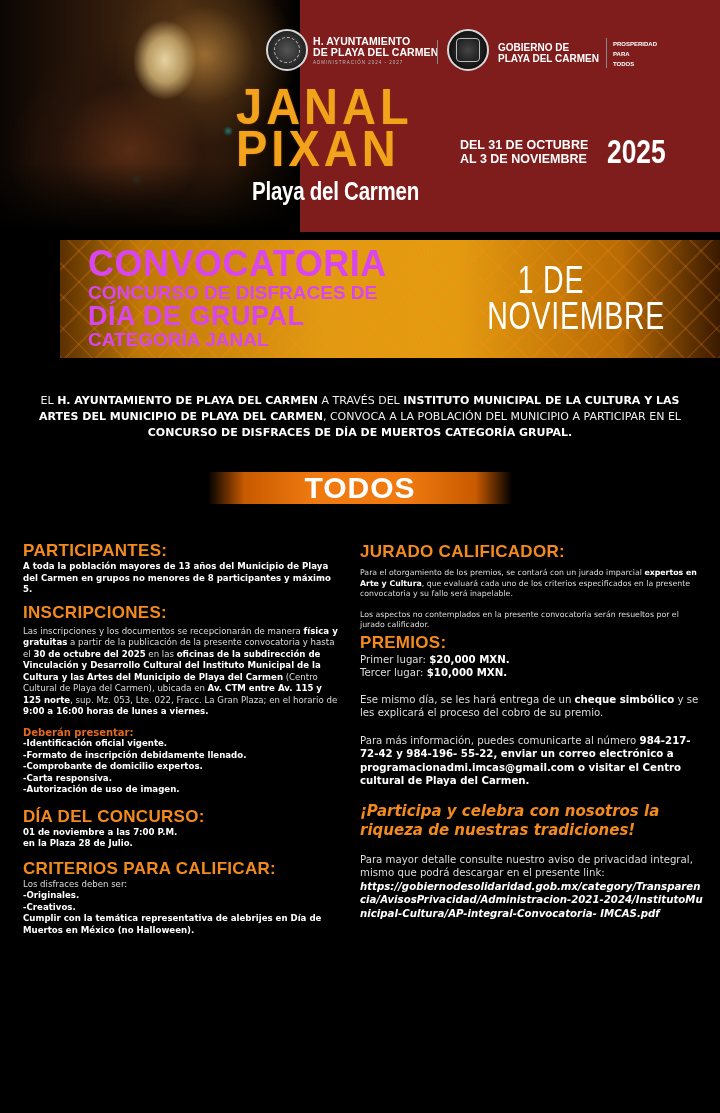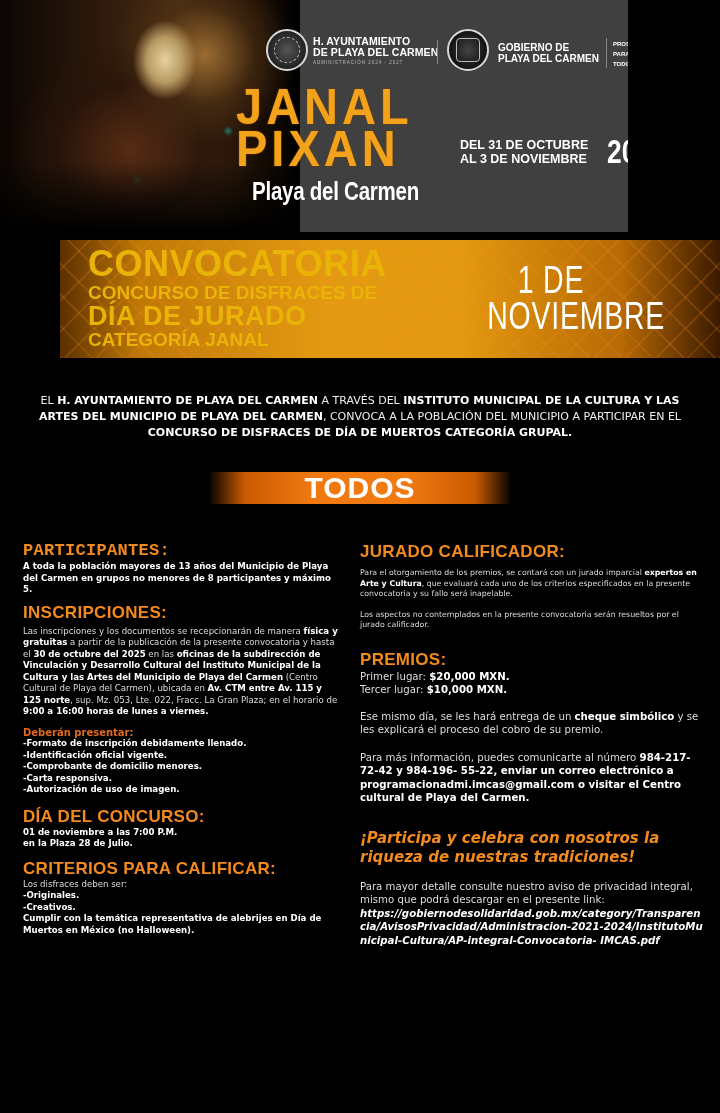--- a/index.html
+++ b/index.html
@@ -1,20 +1,20 @@
 <!DOCTYPE html>
 <html><head>
 <meta charset="utf-8">
 <style>
   * { box-sizing: border-box; margin: 0; padding: 0; }
   html, body { width: 720px; height: 1113px; background: #000; overflow: hidden; }
   body { font-family: "DejaVu Sans", sans-serif; color: #fff; position: relative; }
 
   
-  .hero { position: absolute; left: 0; top: 0; width: 628px; height: 232px; background: #404040; overflow: hidden; }
+  .hero { position: absolute; left: 0; top: 0; width: 720px; height: 232px; background: #7f1d1d; overflow: hidden; }
   .hero-img { position: absolute; left: 0; top: 0; width: 300px; height: 232px;
     background:
       radial-gradient(ellipse 40px 50px at 165px 60px, #e6d2a0 0%, #b89a62 45%, rgba(0,0,0,0) 80%),
       radial-gradient(ellipse 90px 90px at 205px 55px, rgba(170,120,55,0.85) 0%, rgba(80,50,20,0.6) 55%, rgba(0,0,0,0) 100%),
       radial-gradient(ellipse 120px 110px at 130px 150px, rgba(90,45,20,0.9) 0%, rgba(40,20,10,0.8) 60%, rgba(0,0,0,0) 100%),
       radial-gradient(circle 6px at 137px 180px, #2fb3a0 0%, #12504a 70%, rgba(0,0,0,0) 100%),
       radial-gradient(circle 5px at 228px 131px, #2fb3a0 0%, #12504a 70%, rgba(0,0,0,0) 100%),
       linear-gradient(90deg, #0b0603 0%, #2a170a 30%, #4a2c12 60%, #1a0e05 85%, #000 100%);
   }
   .hero-img::after { content:""; position:absolute; inset:0; background: linear-gradient(180deg, rgba(0,0,0,0) 70%, #000 100%); }
@@ -41,21 +41,21 @@
   .year { position: absolute; left: 607px; top: 133px; font-family: "Liberation Sans", sans-serif; font-weight: bold; font-size: 33px;
     transform: scaleX(0.8); transform-origin: left; }
 
   
   .banner { position: absolute; left: 60px; top: 240px; width: 660px; height: 118px;
     background:
       repeating-linear-gradient(45deg, rgba(255,140,30,0.18) 0 2px, rgba(0,0,0,0) 2px 22px),
       repeating-linear-gradient(-45deg, rgba(255,140,30,0.18) 0 2px, rgba(0,0,0,0) 2px 22px),
       linear-gradient(90deg, #5a3000 0%, #c07806 12%, #e29a12 40%, #e49a10 60%, #b86a04 85%, #3a1a00 100%);
   }
-  .banner-text { position: absolute; left: 88px; top: 246px; font-family: "Liberation Sans", sans-serif; font-weight: bold; color: #eab308; }
+  .banner-text { position: absolute; left: 88px; top: 246px; font-family: "Liberation Sans", sans-serif; font-weight: bold; color: #d946ef; }
   .bt1 { font-size: 36px; line-height: 36px; letter-spacing: 0.5px; }
   .bt2 { font-size: 19px; line-height: 21px; }
   .bt3 { font-size: 27px; line-height: 26px; letter-spacing: 0.5px; }
   .bt4 { font-size: 19px; line-height: 21px; }
   .banner-date { position: absolute; left: 466px; top: 262px; width: 170px; text-align: center; font-family: "Liberation Sans", sans-serif;
     color: #fff; font-size: 38px; line-height: 36px; transform: scaleX(0.75); transform-origin: center; letter-spacing: 1px; }
 
   
   .intro { position: absolute; left: 30px; top: 393px; width: 660px; text-align: center; font-size: 11px; line-height: 16px; color: #eee; }
   .intro b { color: #fff; }
@@ -117,49 +117,49 @@
     <div>DEL 31 DE OCTUBRE</div>
     <div>AL 3 DE NOVIEMBRE</div>
   </div>
   <div class="year">2025</div>
 </div>
 
 <div class="banner"></div>
 <div class="banner-text">
   <div class="bt1">CONVOCATORIA</div>
   <div class="bt2">CONCURSO DE DISFRACES DE</div>
-  <div class="bt3">DÍA DE JURADO</div>
+  <div class="bt3">DÍA DE GRUPAL</div>
   <div class="bt4">CATEGORÍA JANAL</div>
 </div>
 <div class="banner-date">
   <div>1 DE</div>
   <div>NOVIEMBRE</div>
 </div>
 
 <div class="intro">
   <span>EL </span><b>H. AYUNTAMIENTO DE PLAYA DEL CARMEN</b><span> A TRAVÉS DEL </span><b>INSTITUTO MUNICIPAL DE LA CULTURA Y LAS ARTES DEL MUNICIPIO DE PLAYA DEL CARMEN</b><span>, CONVOCA A LA POBLACIÓN DEL MUNICIPIO A PARTICIPAR EN EL </span><b>CONCURSO DE DISFRACES DE DÍA DE MUERTOS CATEGORÍA GRUPAL.</b>
 </div>
 
 <div class="bases-bar"></div>
 <div class="bases">TODOS</div>
 
 <div class="col" style="left:23px; top:541px; width:318px;">
-  <div class="h" style="font-size:17px; line-height:20px;font-family:Liberation Mono, monospace;">PARTICIPANTES:</div>
+  <div class="h" style="font-size:17px; line-height:20px;">PARTICIPANTES:</div>
   <div class="p" style="font-weight:bold; color:#fff;">A toda la población mayores de 13 años del Municipio de Playa del Carmen en grupos no menores de 8 participantes y máximo 5.</div>
 
   <div class="h" style="font-size:17px; line-height:20px; margin-top:7px;">INSCRIPCIONES:</div>
   <div class="p" style="margin-top:3px;">
     <span>Las inscripciones y los documentos se recepcionarán de manera </span><b>física y gratuitas</b><span> a partir de la publicación de la presente convocatoria y hasta el </span><b>30 de octubre del 2025</b><span> en las </span><b>oficinas de la subdirección de Vinculación y Desarrollo Cultural del Instituto Municipal de la Cultura y las Artes del Municipio de Playa del Carmen</b><span> (Centro Cultural de Playa del Carmen), ubicada en </span><b>Av. CTM entre Av. 115 y 125 norte</b><span>, sup. Mz. 053, Lte. 022, Fracc. La Gran Plaza; en el horario de </span><b>9:00 a 16:00 horas de lunes a viernes.</b>
   </div>
 
   <div class="lbl" style="margin-top:9px;">Deberán presentar:</div>
   <div class="p" style="font-weight:bold; color:#fff;">
+    <div>-Identificación oficial vigente.</div>
     <div>-Formato de inscripción debidamente llenado.</div>
-    <div>-Identificación oficial vigente.</div>
-    <div>-Comprobante de domicilio menores.</div>
+    <div>-Comprobante de domicilio expertos.</div>
     <div>-Carta responsiva.</div>
     <div>-Autorización de uso de imagen.</div>
   </div>
 
   <div class="h" style="font-size:17px; line-height:20px; margin-top:11px;">DÍA DEL CONCURSO:</div>
   <div class="p" style="font-weight:bold; color:#fff;">
     <div>01 de noviembre a las 7:00 P.M.</div>
     <div>en la Plaza 28 de Julio.</div>
   </div>
 
@@ -172,30 +172,30 @@
   </div>
 </div>
 
 <div class="col" style="left:360px; top:541px; width:345px;">
   <div class="h" style="font-size:17px; line-height:22px;">JURADO CALIFICADOR:</div>
   <div class="sp" style="margin-top:5px;">
     <span>Para el otorgamiento de los premios, se contará con un jurado imparcial </span><b>expertos en Arte y Cultura</b><span>, que evaluará cada uno de los criterios especificados en la presente convocatoria y su fallo será inapelable.</span>
   </div>
   <div class="sp" style="margin-top:10px;">Los aspectos no contemplados en la presente convocatoria serán resueltos por el jurado calificador.</div>
 
-  <div class="h" style="font-size:17px; line-height:20px; margin-top:19px;">PREMIOS:</div>
+  <div class="h" style="font-size:17px; line-height:20px; margin-top:2px;">PREMIOS:</div>
   <div class="rp">
     <div><span>Primer lugar: </span><b>$20,000 MXN.</b></div>
     <div><span>Tercer lugar: </span><b>$10,000 MXN.</b></div>
   </div>
   <div class="rp" style="margin-top:13px;">
     <span>Ese mismo día, se les hará entrega de un </span><b>cheque simbólico</b><span> y se les explicará el proceso del cobro de su premio.</span>
   </div>
 
   <div class="rp" style="margin-top:14px;">
     <span>Para más información, puedes comunicarte al número </span><b>984-217-72-42 y 984-196- 55-22, enviar un correo electrónico a programacionadmi.imcas@gmail.com o visitar el Centro cultural de Playa del Carmen.</b>
   </div>
 
-  <div class="slogan" style="margin-top:24px;">¡Participa y celebra con nosotros la riqueza de nuestras tradiciones!</div>
+  <div class="slogan" style="margin-top:14px;">¡Participa y celebra con nosotros la riqueza de nuestras tradiciones!</div>
 
   <div class="rp" style="margin-top:13px;">Para mayor detalle consulte nuestro aviso de privacidad integral, mismo que podrá descargar en el presente link:</div>
   <div class="url" style="word-break: break-all;">https://gobiernodesolidaridad.gob.mx/category/Transparencia/AvisosPrivacidad/Administracion-2021-2024/InstitutoMunicipal-Cultura/AP-integral-Convocatoria- IMCAS.pdf</div>
 </div>
 
 </body></html>

